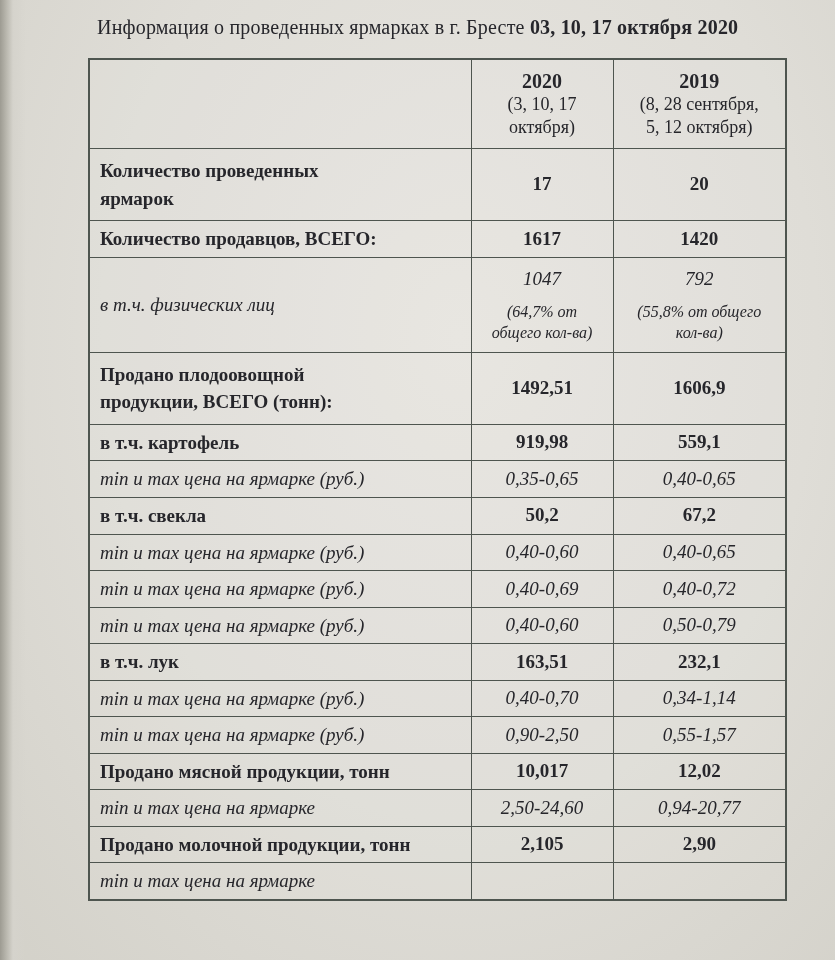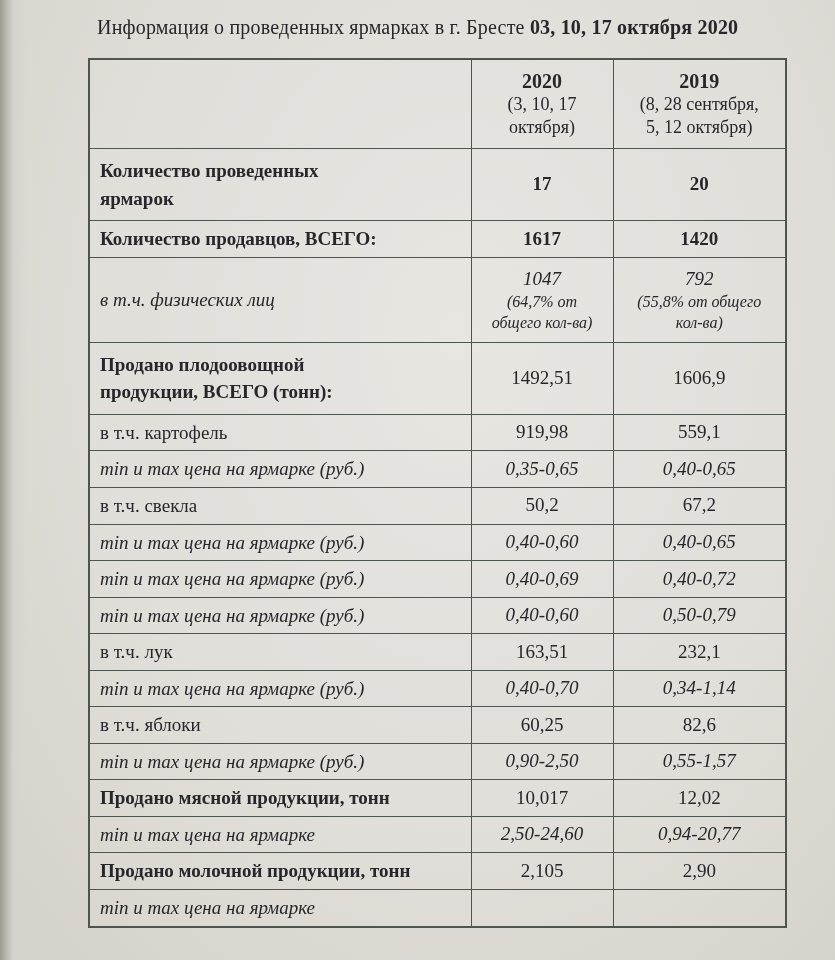--- a/index.html
+++ b/index.html
@@ -33,22 +33,22 @@
     overflow:hidden;
   }
   .fair-table{border:2px solid #4e554f;}
   .fair-table thead th{font-weight:normal;text-align:center;padding:10px 6px;}
   .fair-table .year{font-weight:bold;font-size:20px;}
   .fair-table .dates{font-size:18px;line-height:1.25;white-space:pre-line;}
   td.lbl{text-align:left;white-space:pre-line;line-height:1.45;}
   td.val{text-align:center;line-height:1.4;}
   .s-bold{font-weight:bold;}
   .s-italic{font-style:italic;}
-  .s-normal{font-weight:normal;}
-  td .note{font-size:16px;font-style:italic;line-height:1.3;margin-top:0;}
+  .s-normal{font-weight:bold;}
+  td .note{font-size:16px;font-style:italic;line-height:1.3;margin-top:10px;}
   td.tall{padding-top:8px;padding-bottom:8px;}
 </style>
 </head>
 <body>
 
 <div class="paper">
 
   <div class="doc-title">
     <span>Информация о проведенных ярмарках в г. Бресте</span>
     <span> </span>
@@ -183,29 +183,20 @@
         <tr>
           <td class="lbl s-italic">min и max цена на ярмарке (руб.)</td>
           <td class="val s-italic">
             <div>0,40-0,70</div>
           </td>
           <td class="val s-italic">
             <div>0,34-1,14</div>
           </td>
         </tr>
         <tr>
-          <td class="lbl s-normal">в т.ч. яблоки</td>
-          <td class="val s-normal">
-            <div>60,25</div>
-          </td>
-          <td class="val s-normal">
-            <div>82,6</div>
-          </td>
-        </tr>
-        <tr>
           <td class="lbl s-italic">min и max цена на ярмарке (руб.)</td>
           <td class="val s-italic">
             <div>0,90-2,50</div>
           </td>
           <td class="val s-italic">
             <div>0,55-1,57</div>
           </td>
         </tr>
         <tr>
           <td class="lbl s-bold">Продано мясной продукции, тонн</td>

